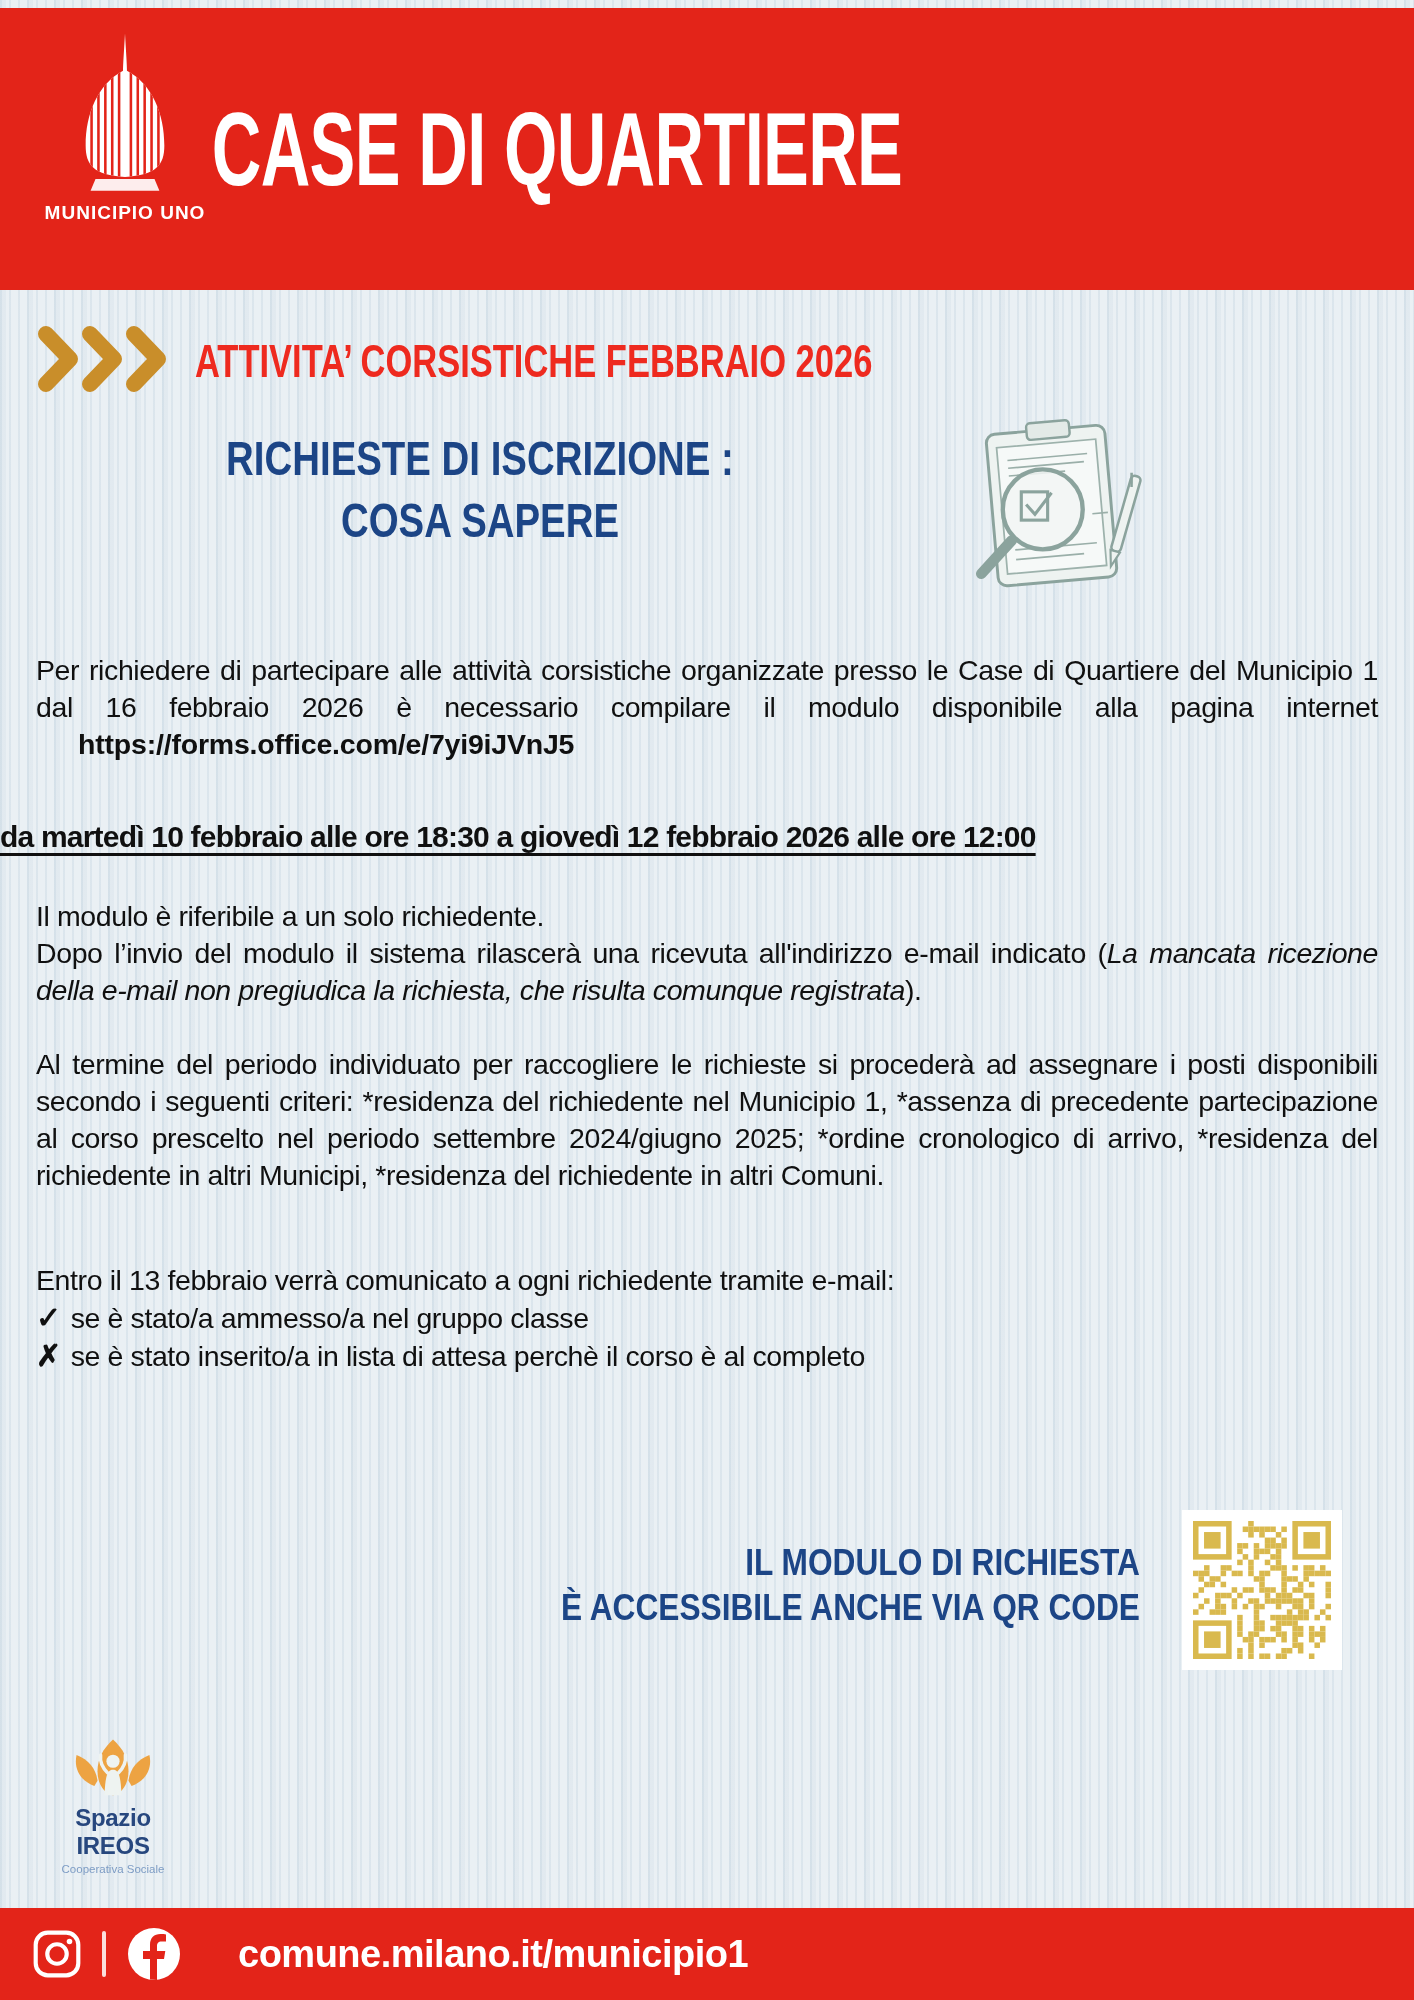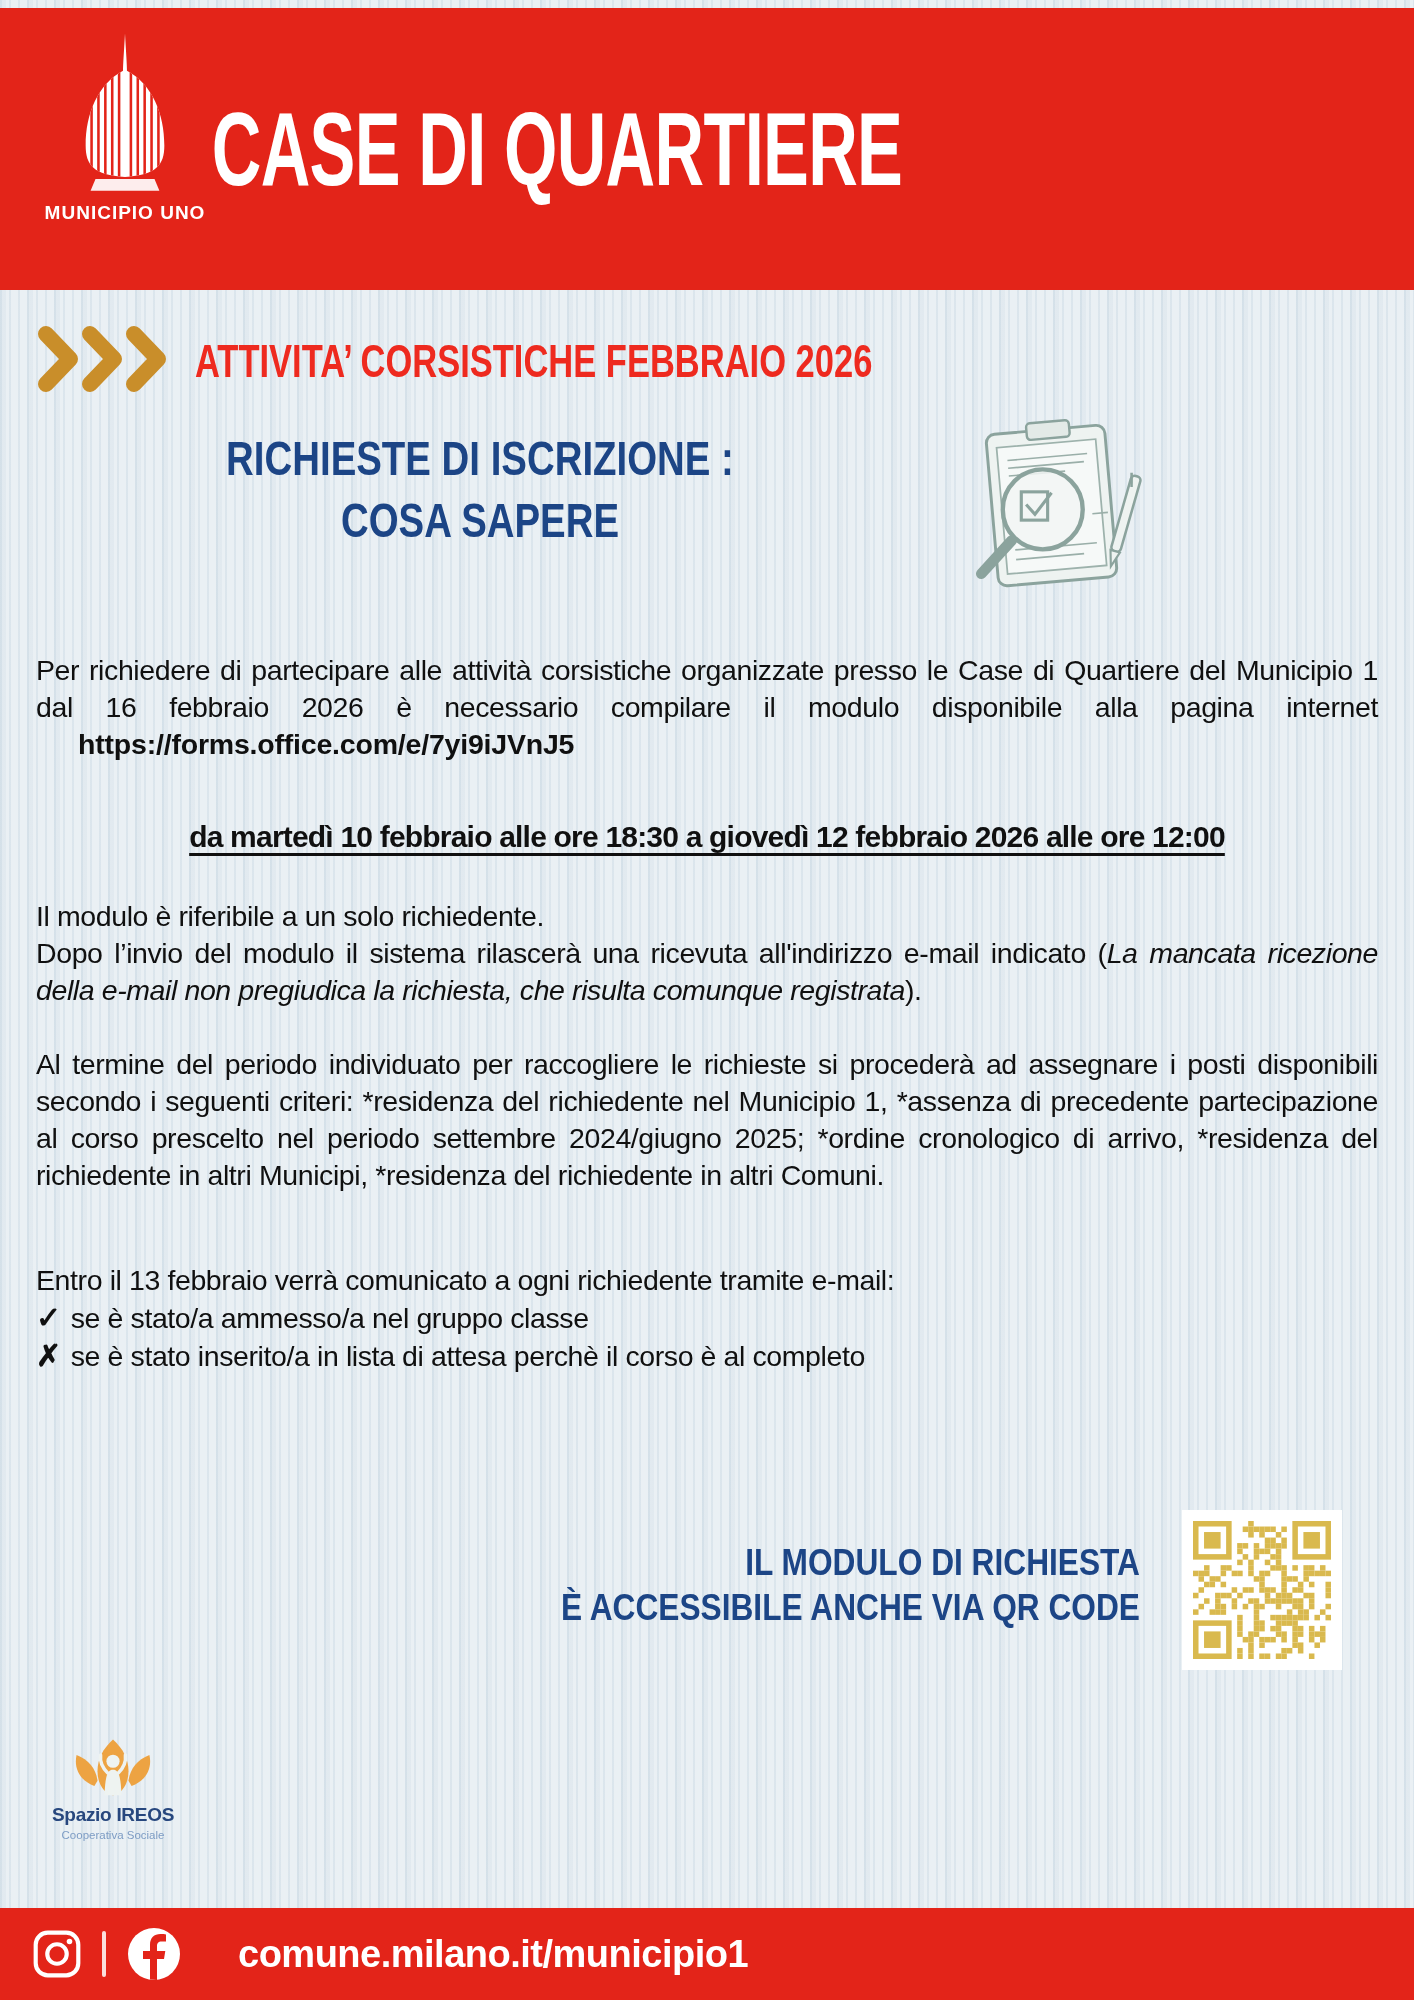--- a/index.html
+++ b/index.html
@@ -39,39 +39,39 @@
     position:absolute; left:150px; top:428px; width:660px; text-align:center;
     color:#1c4586; font-weight:bold; font-size:48px; line-height:62px;
     transform:scaleX(.8); transform-origin:center;
   }
   .illustration { position:absolute; left:955px; top:408px; width:195px; height:195px; }
   
   .para { position:absolute; left:36px; width:1342px; color:#101010;
     font-size:28.5px; line-height:37px; letter-spacing:-.4px; text-align:justify; }
   .para b { letter-spacing:-.2px;margin-left:42px; }
   .deadline {
-    position:absolute; left:0; top:820px; width:1414px; text-align:center;
+    position:absolute; left:0; top:820px; width:1414px; text-align:left;
     font-size:30px; font-weight:bold; letter-spacing:-.8px; color:#101010;
     text-decoration:underline; text-decoration-thickness:3px; text-underline-offset:6px;
     white-space:nowrap;
   }
   .check-row { display:flex; gap:10px; align-items:baseline; }
   .check-mark { font-size:30px; font-weight:bold; }
   
   .qr-label {
     position:absolute; left:400px; top:1540px; width:740px; text-align:right;
     color:#1c4586; font-weight:bold; font-size:36px; line-height:45px;
     transform:scaleX(.88); transform-origin:right center; white-space:nowrap;
   }
   .qr-box { position:absolute; left:1182px; top:1510px; width:160px; height:160px;
     background:#fff; padding:11px; }
   .qr-box svg { display:block; }
   
   .ireos { position:absolute; left:38px; top:1738px; width:150px; text-align:center; }
-  .ireos-name { color:#27477e; font-weight:bold; font-size:19px; letter-spacing:-.3px; }
+  .ireos-name { color:#27477e; font-weight:bold; font-size:24px; letter-spacing:-.3px; }
   .ireos-sub { color:#7d9cc4; font-size:11.5px; margin-top:3px; }
   
   .footer { position:absolute; left:0; top:1908px; width:100%; height:92px; background:#e32419;
     display:flex; align-items:center; }
   .footer-icons { display:flex; align-items:center; gap:20px; margin-left:32px; }
   .footer-divider { width:4px; height:46px; background:rgba(255,255,255,.85); border-radius:2px; }
   .footer-url { color:#fff; font-weight:bold; font-size:38px; letter-spacing:-.5px; margin-left:56px; }
   i { font-style:italic; }
 </style>
 </head>

